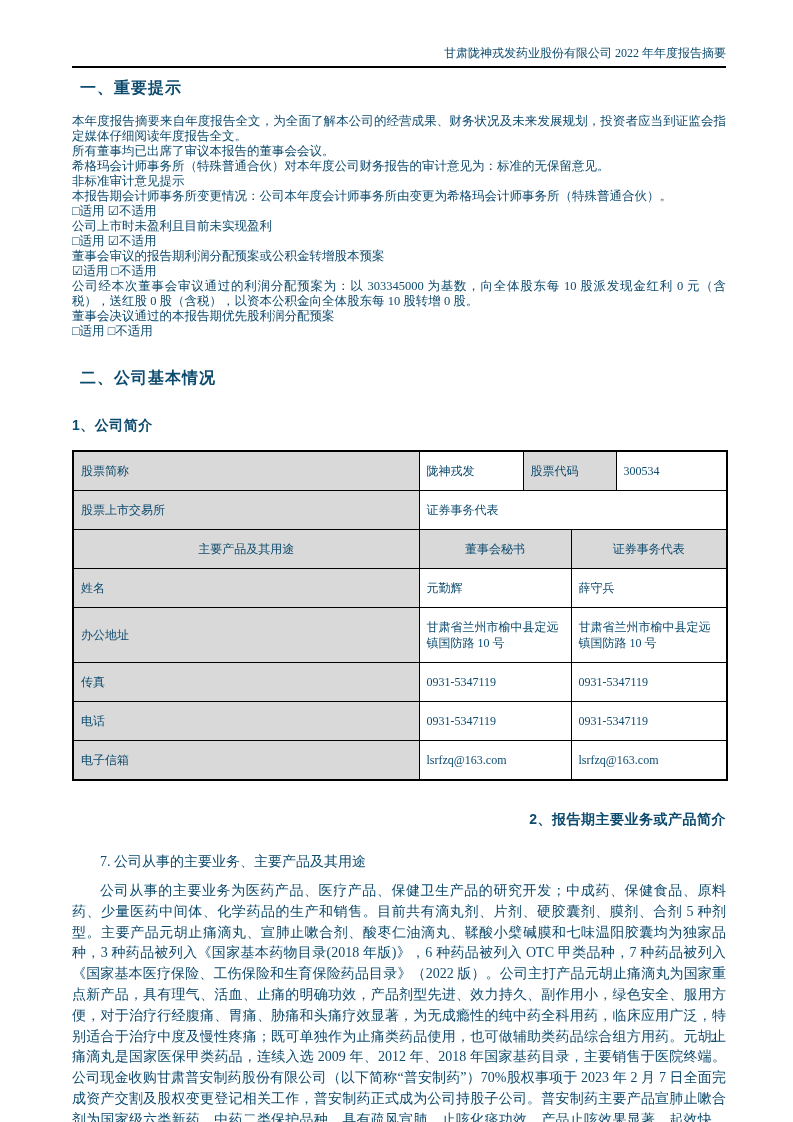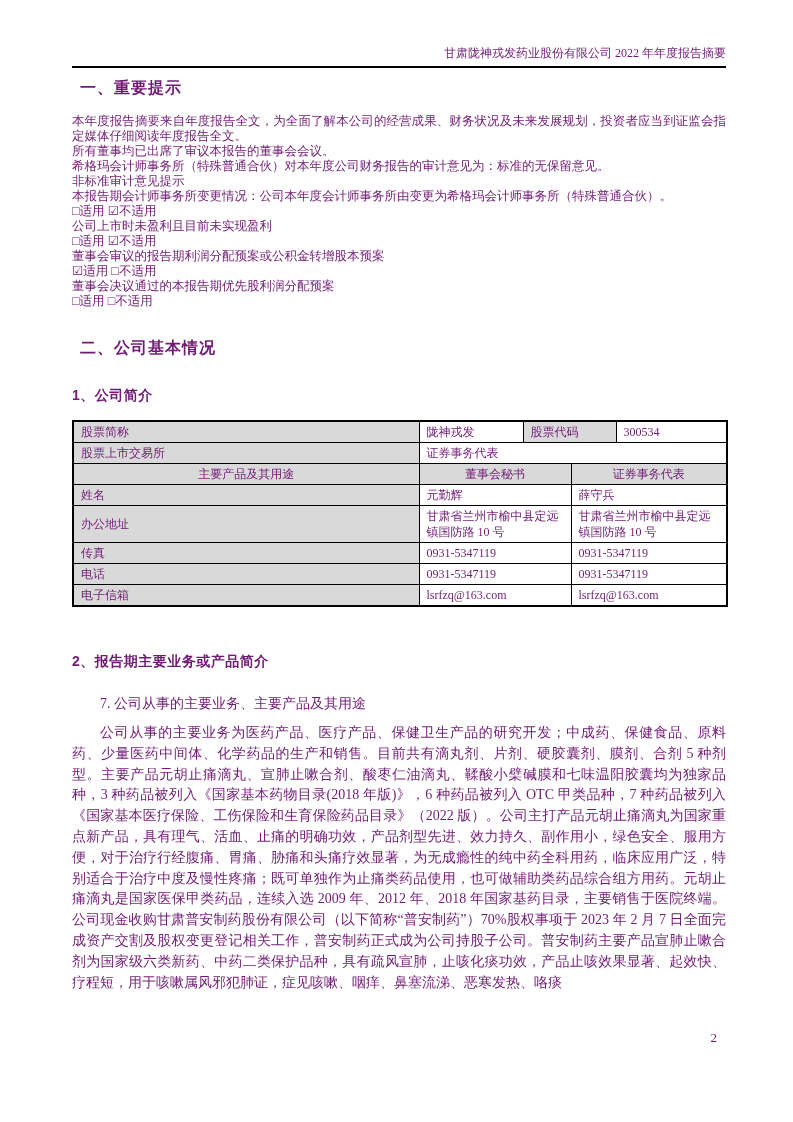--- a/index.html
+++ b/index.html
@@ -3,21 +3,21 @@
 <meta charset="utf-8">
 <style>
   :root { --shade: #d9d9d9; }
   * { box-sizing: border-box; }
   html, body { margin: 0; padding: 0; background: #888; }
   .page {
     position: relative;
     width: 793px; height: 1122px;
     margin: 0 auto;
     background: #ffffff;
-    color: #701a75;
+    color: #0c4a6e;
     font-family: "Liberation Serif", "DejaVu Serif", serif;
     padding: 46px 67px 0 72px;
     overflow: hidden;
   }
   .doc-header {
     text-align: right;
     font-size: 12px;
     line-height: 15px;
     padding-bottom: 5px;
     border-bottom: 2px solid #000;
@@ -46,21 +46,21 @@
   table.info {
     width: 100%;
     border-collapse: collapse;
     table-layout: fixed;
     margin-top: 15px;
     border: 2px solid #000;
     font-size: 12px;
   }
   table.info td {
     border: 1px solid #000;
-    padding: 2px 7px;
+    padding: 11px 7px;
     height: 21px;
     line-height: 16px;
     vertical-align: middle;
     overflow: hidden;
   }
   td.lbl { background: var(--shade); }
   td.ctr { text-align: center; }
   .item-title {
     margin: 24px 0 0 0;
     font-size: 14px;
@@ -95,20 +95,21 @@
     <p>本年度报告摘要来自年度报告全文，为全面了解本公司的经营成果、财务状况及未来发展规划，投资者应当到证监会指定媒体仔细阅读年度报告全文。</p>
     <p>所有董事均已出席了审议本报告的董事会会议。</p>
     <p>希格玛会计师事务所（特殊普通合伙）对本年度公司财务报告的审计意见为：标准的无保留意见。</p>
     <p>非标准审计意见提示</p>
     <p>本报告期会计师事务所变更情况：公司本年度会计师事务所由变更为希格玛会计师事务所（特殊普通合伙）。</p>
     <p>□适用 ☑不适用</p>
     <p>公司上市时未盈利且目前未实现盈利</p>
     <p>□适用 ☑不适用</p>
     <p>董事会审议的报告期利润分配预案或公积金转增股本预案</p>
     <p>☑适用 □不适用</p>
+    <p>公司经本次董事会审议通过的利润分配预案为：以 303345000 为基数，向全体股东每 10 股派发现金红利 0 元（含税），送红股 0 股（含税），以资本公积金向全体股东每 10 股转增 0 股。</p>
     <p>董事会决议通过的本报告期优先股利润分配预案</p>
     <p>□适用 □不适用</p>
   </div>
 
   <h1 class="sec sec2">二、公司基本情况</h1>
 
   <h2 class="sub">1、公司简介</h2>
 
   <table class="info">
     <colgroup>
@@ -155,21 +156,21 @@
       <td colspan="2">0931-5347119</td>
     </tr>
     <tr>
       <td class="lbl">电子信箱</td>
       <td colspan="2">lsrfzq@163.com</td>
       <td colspan="2">lsrfzq@163.com</td>
     </tr>
   </tbody>
     </table>
 
-  <h2 class="sub" style="margin-top:46px;">2、报告期主要业务或产品简介</h2>
+  <h2 class="sub" style="margin-top:30px;text-align:right;">2、报告期主要业务或产品简介</h2>
 
   <p class="item-title">7. 公司从事的主要业务、主要产品及其用途</p>
 
   <p class="body2">公司从事的主要业务为医药产品、医疗产品、保健卫生产品的研究开发；中成药、保健食品、原料药、少量医药中间体、化学药品的生产和销售。目前共有滴丸剂、片剂、硬胶囊剂、膜剂、合剂 5 种剂型。主要产品元胡止痛滴丸、宣肺止嗽合剂、酸枣仁油滴丸、鞣酸小檗碱膜和七味温阳胶囊均为独家品种，3 种药品被列入《国家基本药物目录(2018 年版)》，6 种药品被列入 OTC 甲类品种，7 种药品被列入《国家基本医疗保险、工伤保险和生育保险药品目录》（2022 版）。公司主打产品元胡止痛滴丸为国家重点新产品，具有理气、活血、止痛的明确功效，产品剂型先进、效力持久、副作用小，绿色安全、服用方便，对于治疗行经腹痛、胃痛、胁痛和头痛疗效显著，为无成瘾性的纯中药全科用药，临床应用广泛，特别适合于治疗中度及慢性疼痛；既可单独作为止痛类药品使用，也可做辅助类药品综合组方用药。元胡止痛滴丸是国家医保甲类药品，连续入选 2009 年、2012 年、2018 年国家基药目录，主要销售于医院终端。公司现金收购甘肃普安制药股份有限公司（以下简称“普安制药”）70%股权事项于 2023 年 2 月 7 日全面完成资产交割及股权变更登记相关工作，普安制药正式成为公司持股子公司。普安制药主要产品宣肺止嗽合剂为国家级六类新药、中药二类保护品种，具有疏风宣肺，止咳化痰功效，产品止咳效果显著、起效快、疗程短，用于咳嗽属风邪犯肺证，症见咳嗽、咽痒、鼻塞流涕、恶寒发热、咯痰</p>
 
   <div class="page-number">2</div>
 
 </div>
 
 </body></html>

